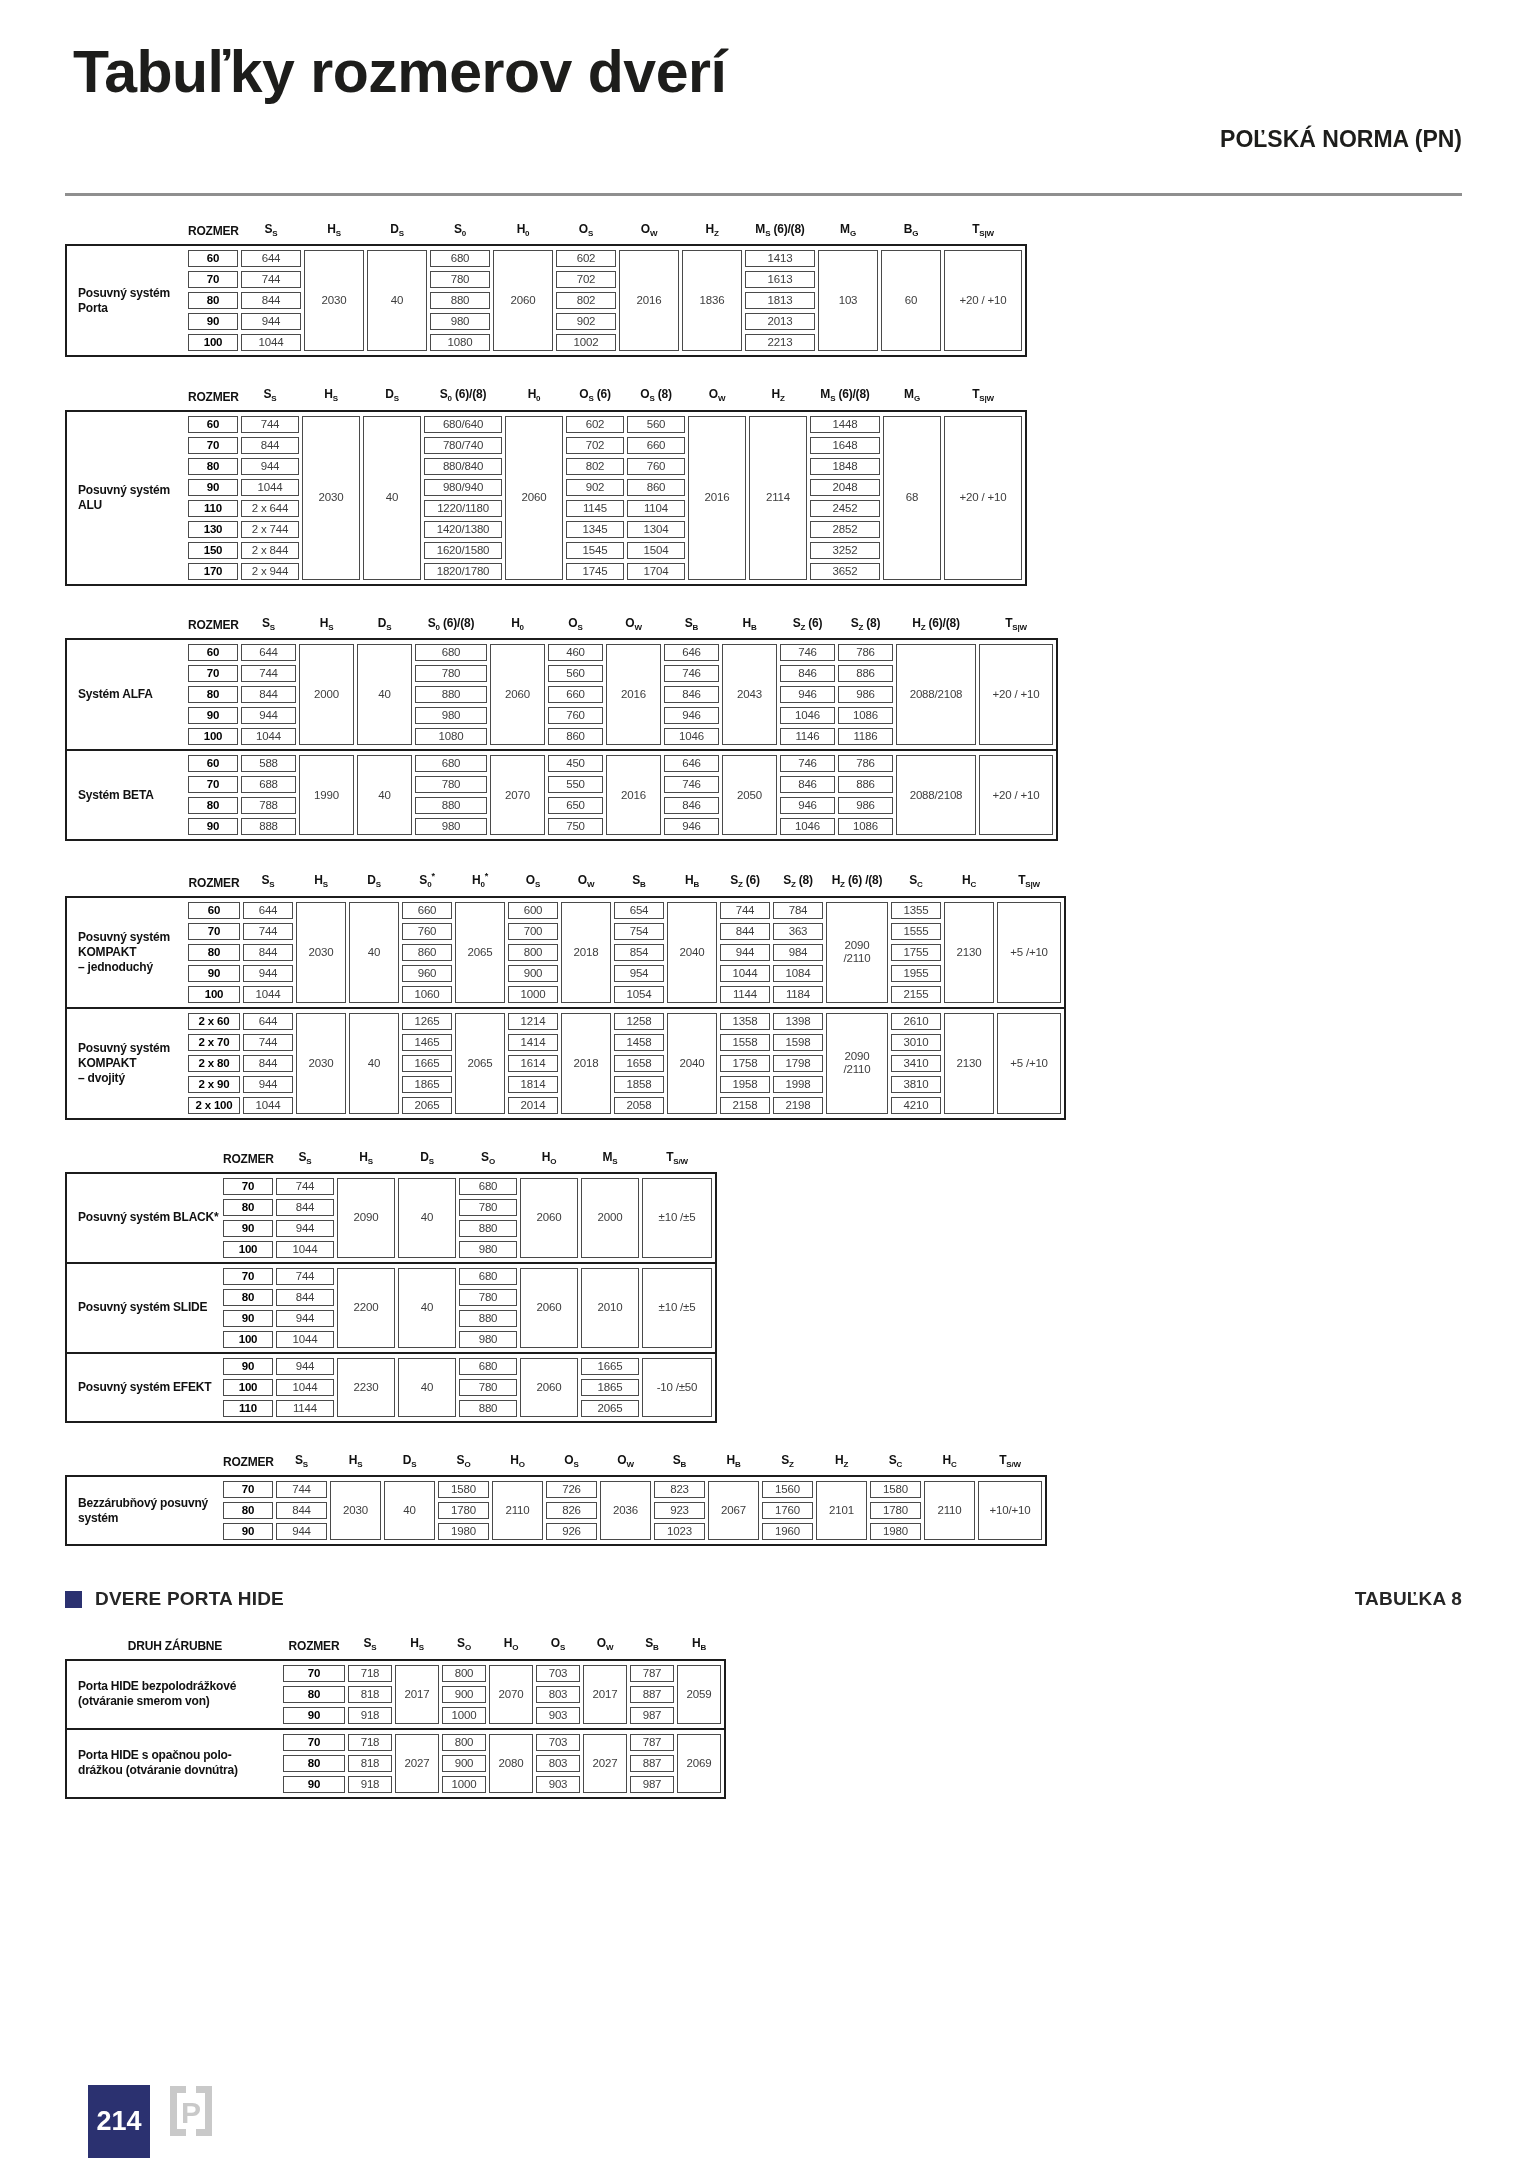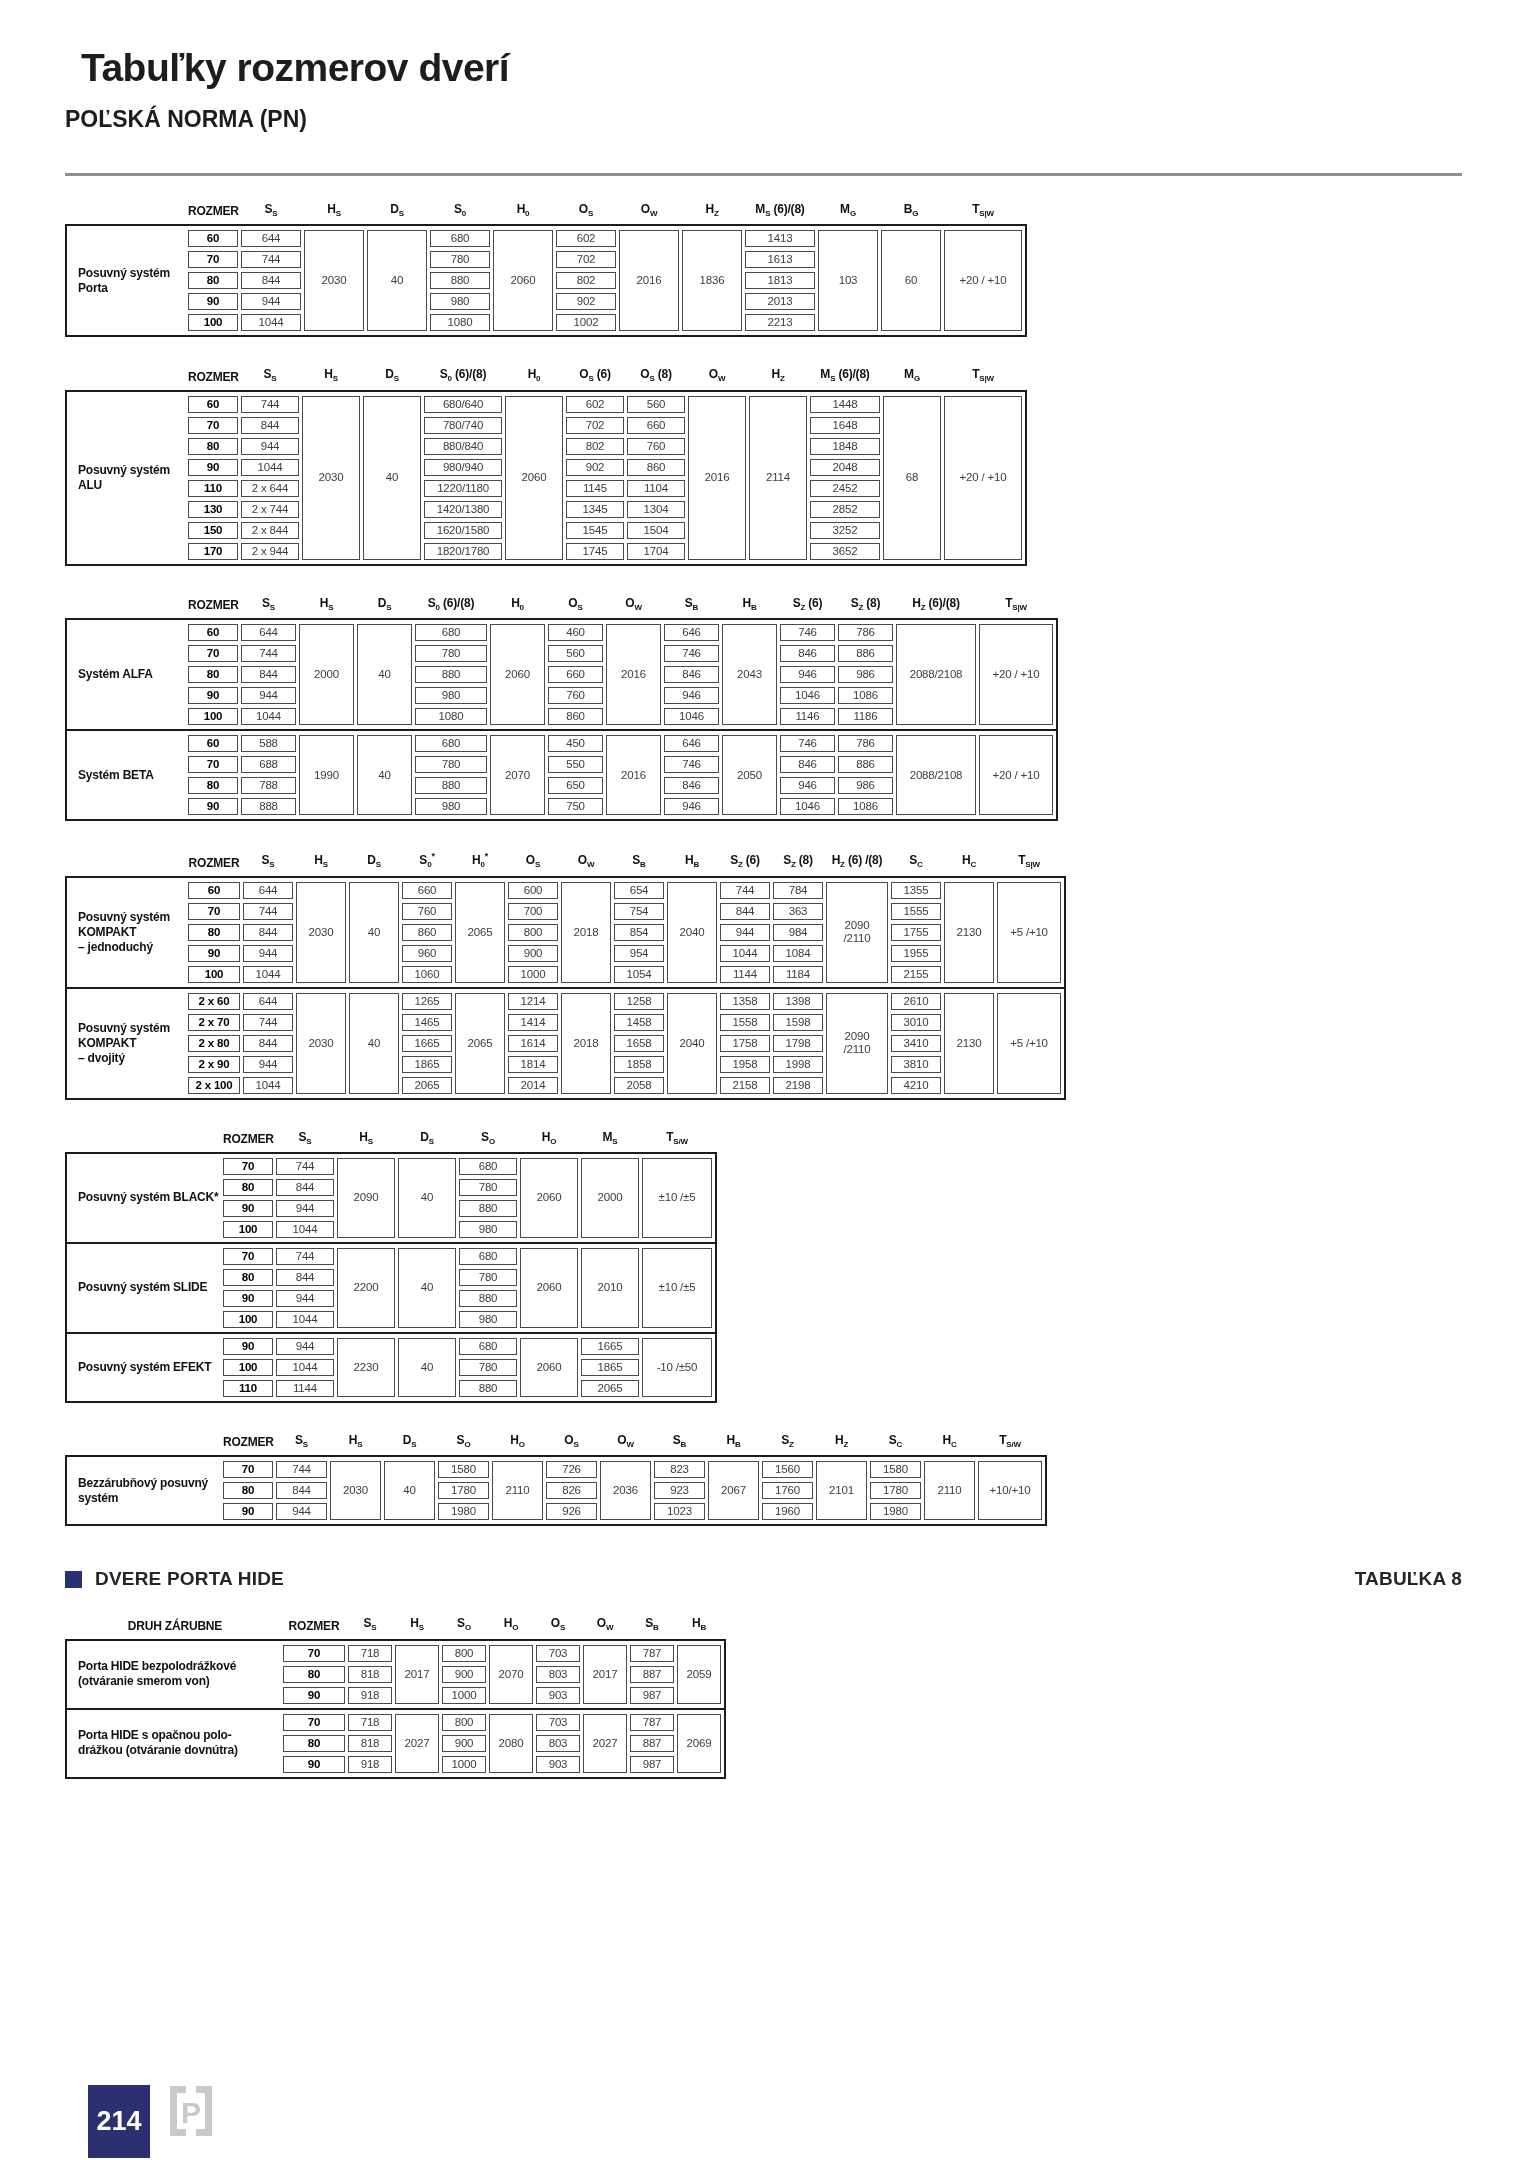--- a/index.html
+++ b/index.html
@@ -1,20 +1,20 @@
 <!DOCTYPE html>
 <html><head>
 <meta charset="utf-8">
 <style>
   html,body{margin:0;padding:0;background:#ffffff;}
   .page{position:relative;width:1527px;height:2160px;background:#fff;overflow:hidden;
         font-family:"Liberation Sans",sans-serif;color:#1a1a1a;box-sizing:border-box;
         padding:30px 65px 0 65px;}
-  h1{margin:16px;font-size:39px;font-weight:bold;letter-spacing:-0.5px;color:#1d1d1b;}
-  .subtitle{font-size:23px;font-weight:bold;margin-top:12px;color:#1d1d1b;}
+  h1{margin:8px;font-size:59px;font-weight:bold;letter-spacing:-0.5px;color:#1d1d1b;}
+  .subtitle{font-size:23px;font-weight:bold;margin-top:20px;color:#1d1d1b;text-align:right;}
   .rule{height:3px;background:#8f8f8f;margin-top:40px;}
   .sec{display:flex;justify-content:space-between;align-items:center;margin-top:38px;}
   .secl{display:flex;align-items:center;gap:13px;}
   .bullet{width:17px;height:17px;background:#2b3170;display:inline-block;}
   .sect{font-size:19px;font-weight:bold;color:#262626;letter-spacing:0.2px;}
   .tbl{margin-top:24px;}
   table{table-layout:fixed;}
   .thead{border-collapse:separate;border-spacing:3px 2px;margin:0 0 1px 2px;}
   .thead td{text-align:center;vertical-align:bottom;font-weight:bold;font-size:12px;
             padding:0 0 3px 0;color:#111;letter-spacing:-0.2px;overflow:visible;white-space:nowrap;}

